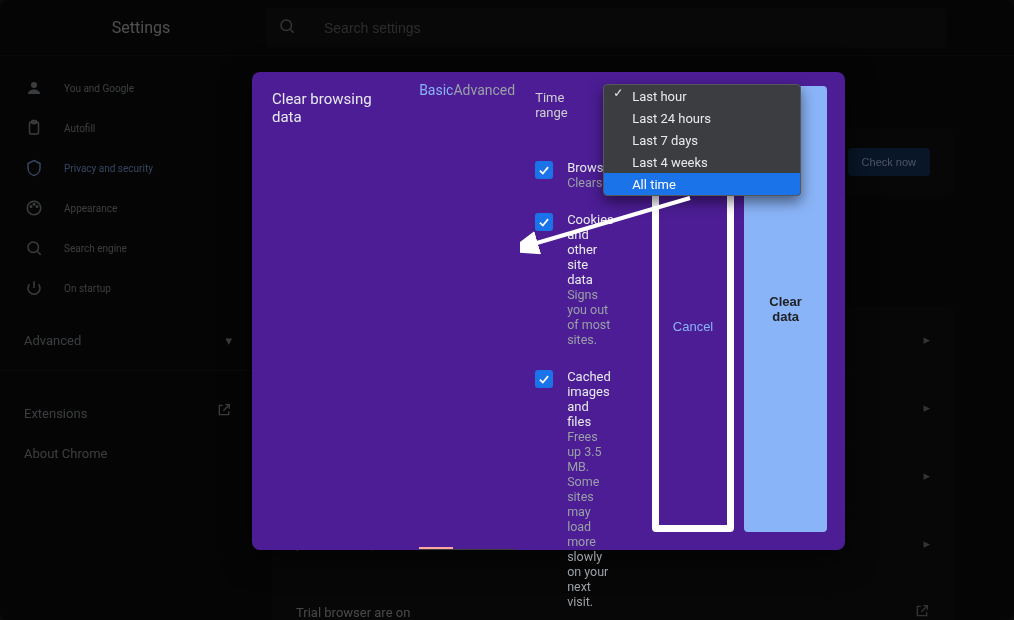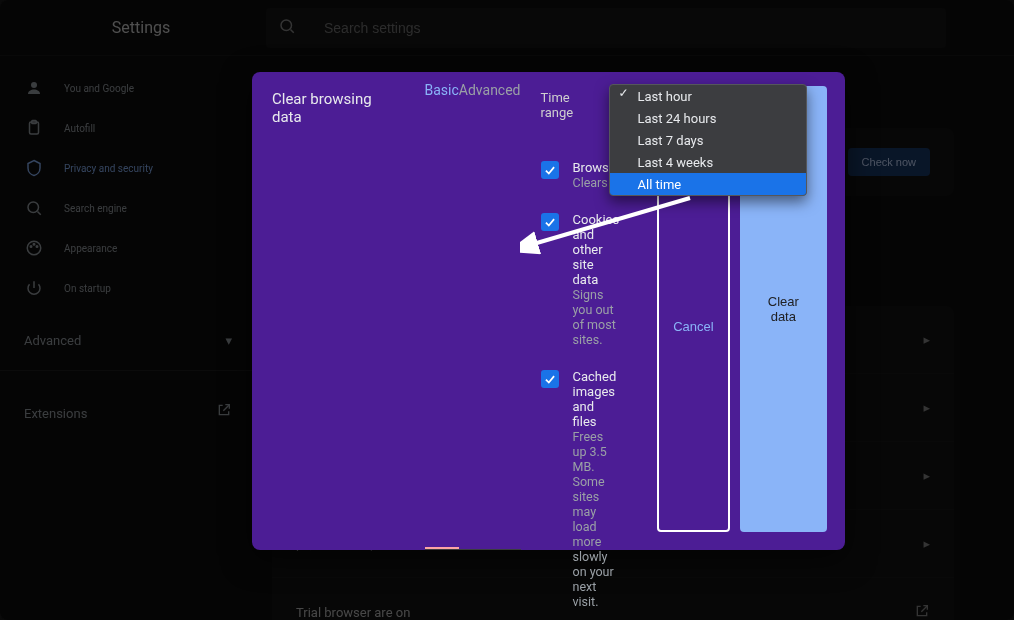--- a/index.html
+++ b/index.html
@@ -162,28 +162,28 @@
   }
   .btn {
     padding: 8px 14px;
     border-radius: 4px;
     font-size: 13px;
     border: none;
     cursor: pointer;
   }
   .btn-cancel {
     background: transparent;
-    border: 2px solid #ffffff;
+    border: 7px solid #ffffff;
     color: #8ab4f8;
     margin-top: 34px;
   }
   .btn-primary {
     background: #8ab4f8;
     color: #202124;
-    font-weight: 400;
+    font-weight: 700;
     text-align: center;
   }
   .dropdown {
     position: absolute;
     left: 88px; top: 12px;
     width: 198px;
     background: #3c3d40;
     border: 1px solid #55575b;
     border-radius: 4px;
     overflow: hidden;
@@ -254,36 +254,36 @@
         <span class="nicon">
             <svg width="18" height="18" viewBox="0 0 24 24" fill="none" stroke="currentColor" stroke-width="2">
               <path d="M12 2l8 4v6c0 5-3.5 9-8 10-4.5-1-8-5-8-10V6l8-4z"></path>
             </svg>
           </span>
         <span>Privacy and security</span>
       </div>
       <div class="nav-item">
         <span class="nicon">
             <svg width="18" height="18" viewBox="0 0 24 24" fill="none" stroke="currentColor" stroke-width="2">
-              <circle cx="11" cy="11" r="7"></circle>
-              <line x1="21" y1="21" x2="16.65" y2="16.65"></line>
-            </svg>
-          </span>
-        <span>Search engine</span>
-      </div>
-      <div class="nav-item">
-        <span class="nicon">
-            <svg width="18" height="18" viewBox="0 0 24 24" fill="none" stroke="currentColor" stroke-width="2">
               <circle cx="12" cy="12" r="9"></circle>
               <circle cx="8" cy="10" r="1" fill="currentColor"></circle>
               <circle cx="12" cy="7" r="1" fill="currentColor"></circle>
               <circle cx="16" cy="10" r="1" fill="currentColor"></circle>
             </svg>
           </span>
         <span>Appearance</span>
+      </div>
+      <div class="nav-item">
+        <span class="nicon">
+            <svg width="18" height="18" viewBox="0 0 24 24" fill="none" stroke="currentColor" stroke-width="2">
+              <circle cx="11" cy="11" r="7"></circle>
+              <line x1="21" y1="21" x2="16.65" y2="16.65"></line>
+            </svg>
+          </span>
+        <span>Search engine</span>
       </div>
       <div class="nav-item">
         <span class="nicon">
             <svg width="18" height="18" viewBox="0 0 24 24" fill="none" stroke="currentColor" stroke-width="2">
               <path d="M12 3v9"></path>
               <path d="M6 7a8 8 0 1 0 12 0"></path>
             </svg>
           </span>
         <span>On startup</span>
       </div>
@@ -295,20 +295,23 @@
 
       <div class="divider"></div>
 
       <div class="ext-item">
         <span>Extensions</span>
         <span><svg width="16" height="16" viewBox="0 0 24 24" fill="none" stroke="currentColor" stroke-width="2">
               <path d="M14 4h6v6"></path>
               <path d="M20 4l-9 9"></path>
               <path d="M19 14v5H5V5h5"></path>
             </svg></span>
+      </div>
+      <div class="ext-item">
+        <span>About Chrome</span>
       </div>
     </div>
 
     <div class="main">
       <div class="bg-card" style="top:72px;">
         <div class="bg-row">
           <span>ore</span>
           <button class="btn-check">Check now</button>
         </div>
       </div>

